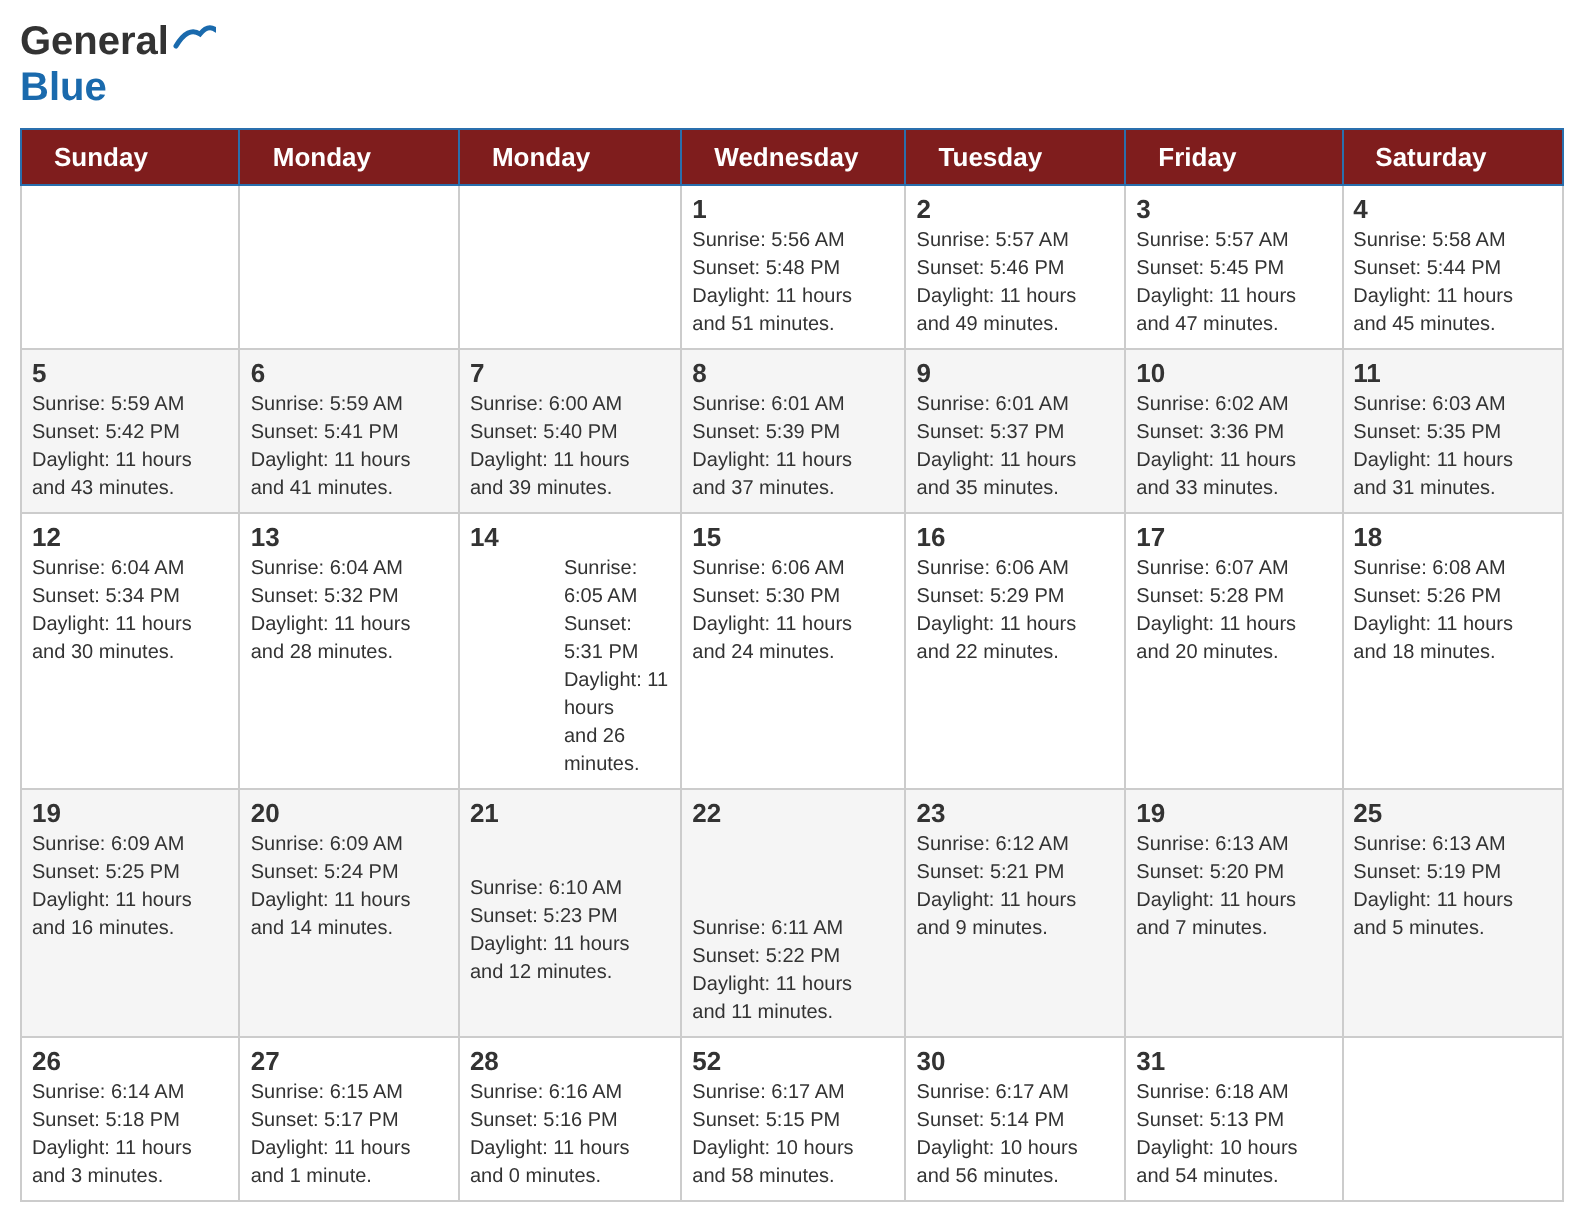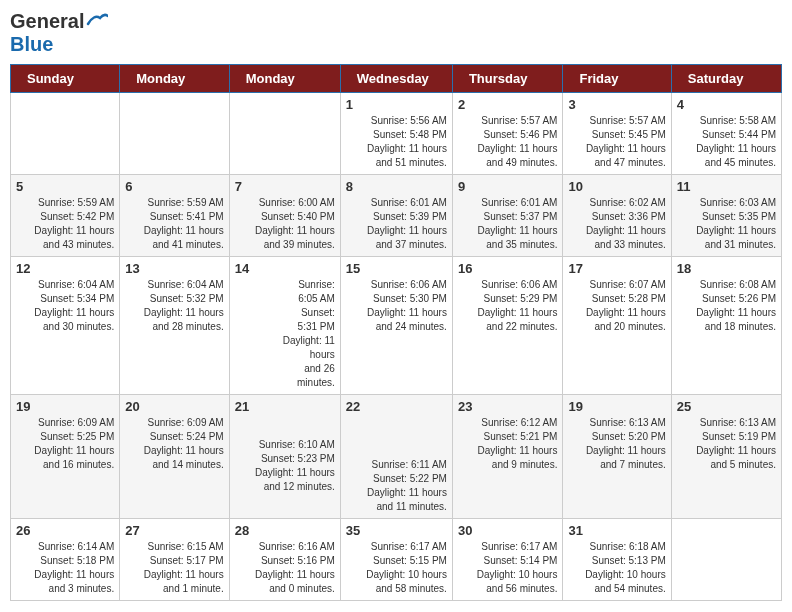--- a/index.html
+++ b/index.html
@@ -58,21 +58,20 @@
     .day-number {
       font-size: 13px;
       font-weight: bold;
       display: block;
       margin-bottom: 2px;
     }
     .day-info {
       font-size: 10px;
       line-height: 1.4;
       color: #333;
-      text-align: right;
     }
     .empty-cell {
       background: #f9f9f9;
     }
     .logo-wrapper {
       display: flex;
       align-items: center;
     }
     .logo-text-general {
       color: #333;
@@ -109,21 +108,21 @@
   </div>
 </div>
 
 <table class="calendar">
   <thead>
     <tr>
     <th>Sunday</th>
         <th>Monday</th>
         <th>Monday</th>
         <th>Wednesday</th>
-        <th>Thursday</th>
+        <th>Tuesday</th>
         <th>Friday</th>
         <th>Saturday</th>
       </tr>
   </thead>
   <tbody id="calendar-body">
   <tr>
         <td class="empty-cell"></td>
         <td class="empty-cell"></td>
         <td class="empty-cell"></td>
         <td>
@@ -324,21 +323,21 @@
 and 1 minute.</div>
         </td>
         <td>
           <span class="day-number">28</span>
           <div class="day-info" style="white-space: pre-line;">Sunrise: 6:16 AM
 Sunset: 5:16 PM
 Daylight: 11 hours
 and 0 minutes.</div>
         </td>
         <td>
-          <span class="day-number">35</span>
+          <span class="day-number">52</span>
           <div class="day-info" style="white-space: pre-line;">Sunrise: 6:17 AM
 Sunset: 5:15 PM
 Daylight: 10 hours
 and 58 minutes.</div>
         </td>
         <td>
           <span class="day-number">30</span>
           <div class="day-info" style="white-space: pre-line;">Sunrise: 6:17 AM
 Sunset: 5:14 PM
 Daylight: 10 hours

